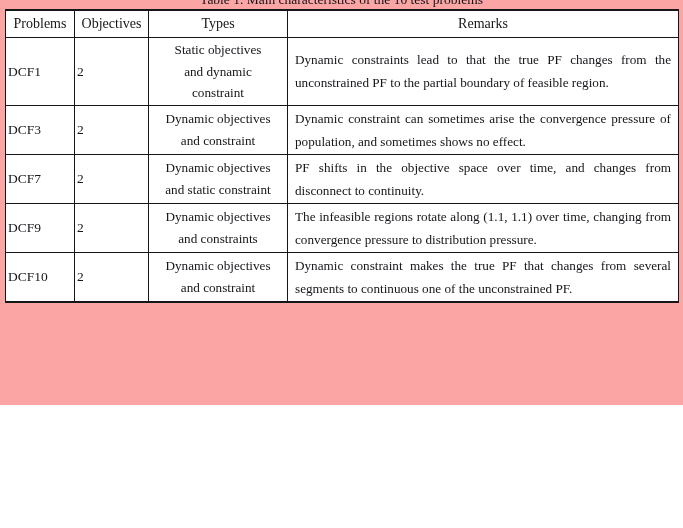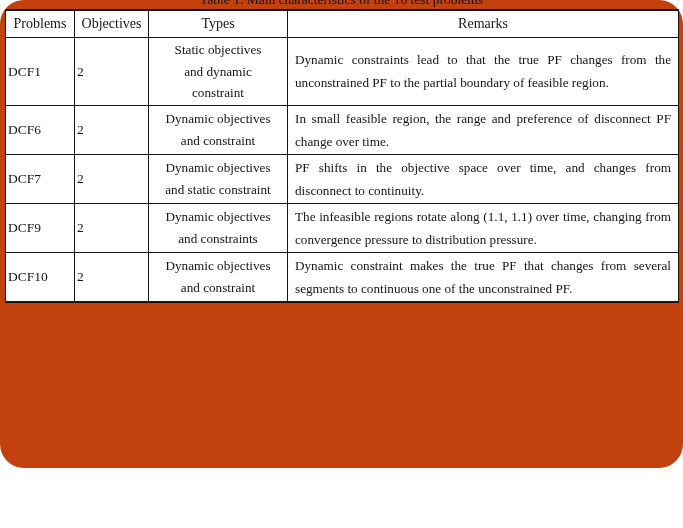--- a/index.html
+++ b/index.html
@@ -8,23 +8,22 @@
     background: #ffffff;
     width: 683px;
     height: 528px;
     overflow: hidden;
     font-family: "Liberation Serif", "DejaVu Serif", serif;
     color: #15151a;
   }
   .page {
     position: relative;
     width: 683px;
-    height: 468px;
-    background: #c2410c;
-    border-radius: 24px;
+    height: 405px;
+    background: #fca5a5;
   }
   
   .caption-clip {
     height: 8px;
     overflow: hidden;
   }
   .caption {
     text-align: center;
     font-size: 13.5px;
     line-height: 17px;
@@ -102,24 +101,24 @@
       </tr>
     </thead>
     <tbody>
       <tr>
         <td class="cell-center">DCF1</td>
         <td class="cell-center">2</td>
         <td class="cell-type">Static objectives and dynamic constraint</td>
         <td class="cell-remark">Dynamic constraints lead to that the true PF changes from the unconstrained PF to the partial boundary of feasible region.</td>
       </tr>
       <tr>
-        <td class="cell-center">DCF6</td>
+        <td class="cell-center">DCF3</td>
         <td class="cell-center">2</td>
         <td class="cell-type">Dynamic objectives and constraint</td>
-        <td class="cell-remark">In small feasible region, the range and preference of disconnect PF change over time.</td>
+        <td class="cell-remark">Dynamic constraint can sometimes arise the convergence pressure of population, and sometimes shows no effect.</td>
       </tr>
       <tr>
         <td class="cell-center">DCF7</td>
         <td class="cell-center">2</td>
         <td class="cell-type">Dynamic objectives and static constraint</td>
         <td class="cell-remark">PF shifts in the objective space over time, and changes from disconnect to continuity.</td>
       </tr>
       <tr>
         <td class="cell-center">DCF9</td>
         <td class="cell-center">2</td>

